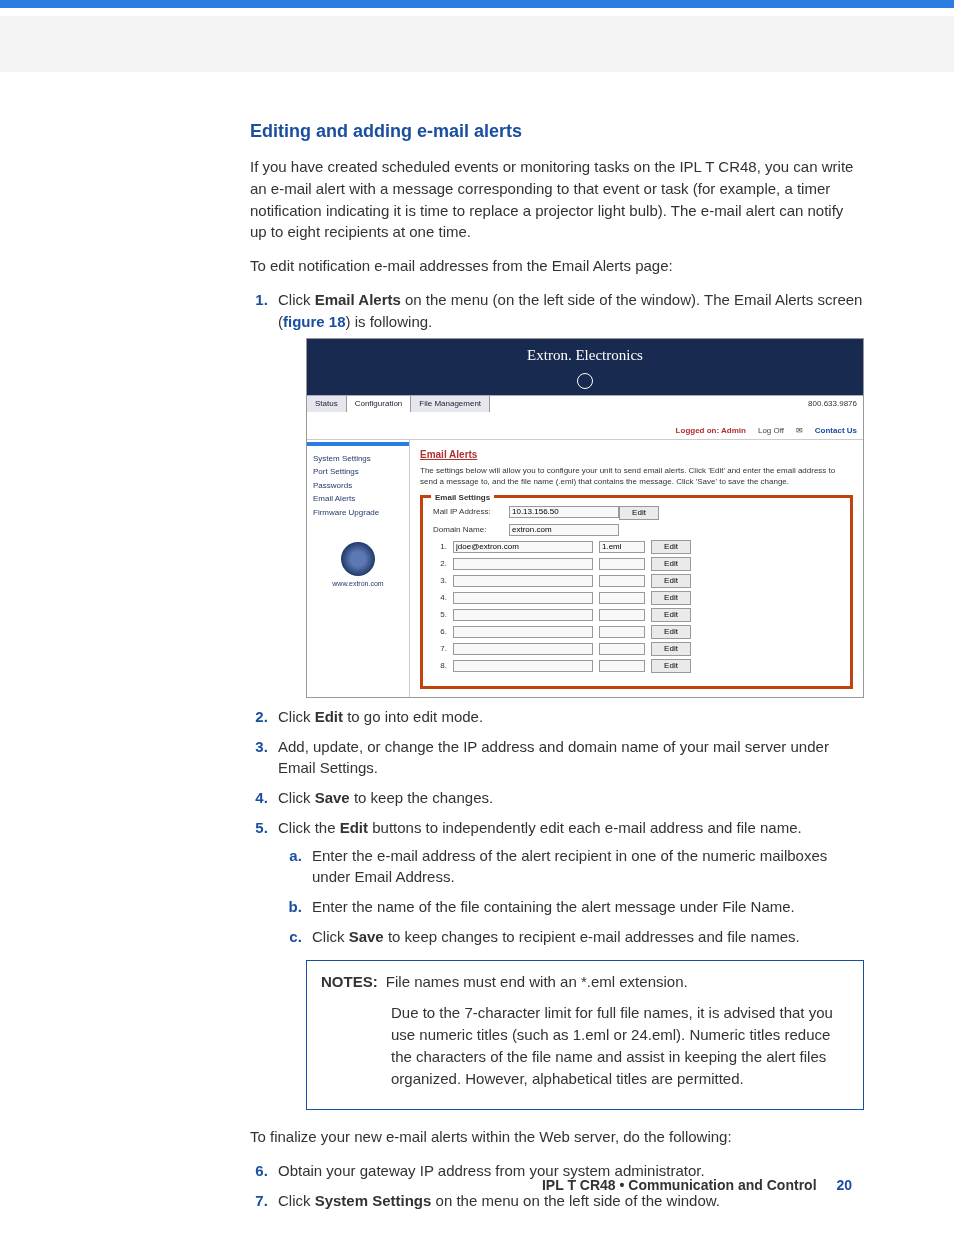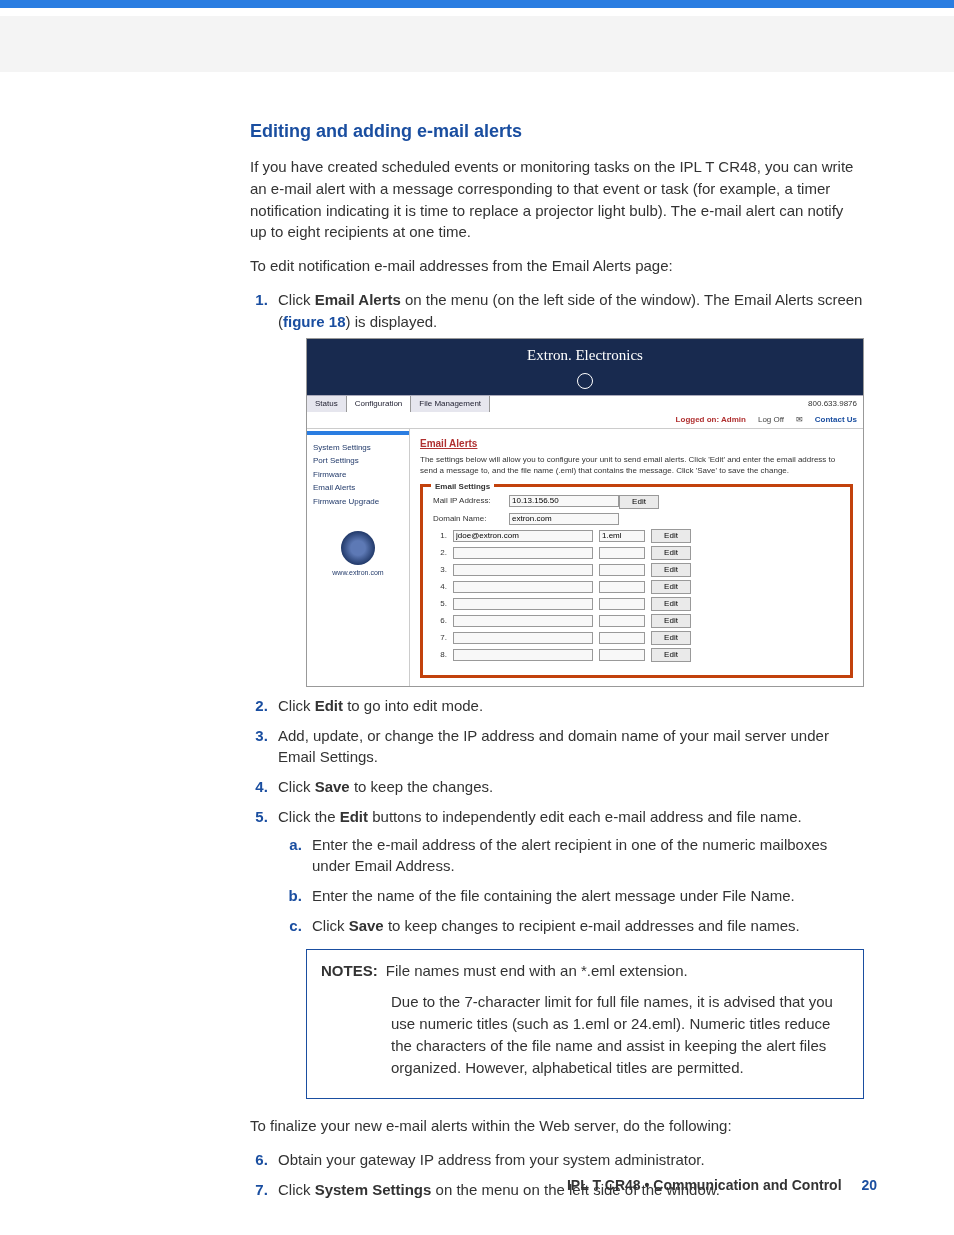--- a/index.html
+++ b/index.html
@@ -44,21 +44,21 @@
     border: 1px solid #1a4ea0;
     padding: 10px 14px;
     margin: 12px 0 16px 28px;
   }
   .notes-box .nb-head { font-weight: 700; display:inline-block; margin-right:4px; }
   .notes-box p { margin: 0 0 10px 70px; }
   .notes-box p:first-child { margin-left: 0; }
   .footer {
     position: absolute;
     bottom: 40px;
-    right: 77px;
+    right: 102px;
     font-size: 14px;
     margin-left: 7px;
   }
   .footer .pageno { color: #1a4ea0; font-weight: 700; margin-left: 16px; }
 
   
   .screenshot {
     width: 556px;
     margin: 6px 0 6px 28px;
     border: 1px solid #999;
@@ -96,20 +96,21 @@
   }
   .tab.active { background: #fff; font-weight: 400; }
   .infobar {
     display: flex;
     justify-content: flex-end;
     align-items: center;
     gap: 12px;
     font-size: 8px;
     color: #444;
     padding: 2px 6px;
+    margin-top: 11px;
   }
   .infobar .logged { color: #b03030; font-weight: 600; }
   .infobar .contact { color: #1a4ea0; font-weight: 600; }
   .ss-body { display: flex; min-height: 250px; border-top: 1px solid #ccc;}
   .ss-sidebar {
     width: 102px;
     background: #fff;
     border-right: 1px solid #ccc;
     font-size: 8px;
     padding-top: 2px;
@@ -198,21 +199,21 @@
   <div class="topbar-shade"></div>
   <div class="content">
 
     <h2>Editing and adding e-mail alerts</h2>
 
     <p>If you have created scheduled events or monitoring tasks on the IPL T CR48, you can write an e-mail alert with a message corresponding to that event or task (for example, a timer notification indicating it is time to replace a projector light bulb). The e-mail alert can notify up to eight recipients at one time.</p>
     <p>To edit notification e-mail addresses from the Email Alerts page:</p>
 
     <ol>
       <li>
-        <span>Click </span><b>Email Alerts</b><span> on the menu (on the left side of the window). The Email Alerts screen (</span><span class="blue-bold">figure 18</span><span>) is displayed.</span>
+        <span>Click </span><b>Email Alerts</b><span> on the menu (on the left side of the window). The Email Alerts screen (</span><span class="blue-bold">figure 18</span><span>) is following.</span>
 
         
         <div class="screenshot">
           <div class="sshot-header">
             <span>Extron. Electronics</span>
             <span class="logo-ring"></span>
           </div>
           <div class="tabbar">
             <div class="tab">Status</div>
             <div class="tab active">Configuration</div>
@@ -224,21 +225,21 @@
             <span class="logged">Logged on: Admin</span>
             <span>Log Off</span>
             <span>✉</span>
             <span class="contact">Contact Us</span>
           </div>
           <div class="ss-body">
             <div class="ss-sidebar">
               <div class="hbar"></div>
               <a>System Settings</a>
               <a>Port Settings</a>
-              <a>Firmware</a>
+              <a>Passwords</a>
               <a>Email Alerts</a>
               <a>Firmware Upgrade</a>
               <div class="brand">
                 <div class="brand-logo"></div>
                 <span>www.extron.com</span>
               </div>
             </div>
             <div class="ss-main">
               <h4>Email Alerts</h4>
               <div class="ss-desc">The settings below will allow you to configure your unit to send email alerts. Click 'Edit' and enter the email address to send a message to, and the file name (.eml) that contains the message. Click 'Save' to save the change.</div>

